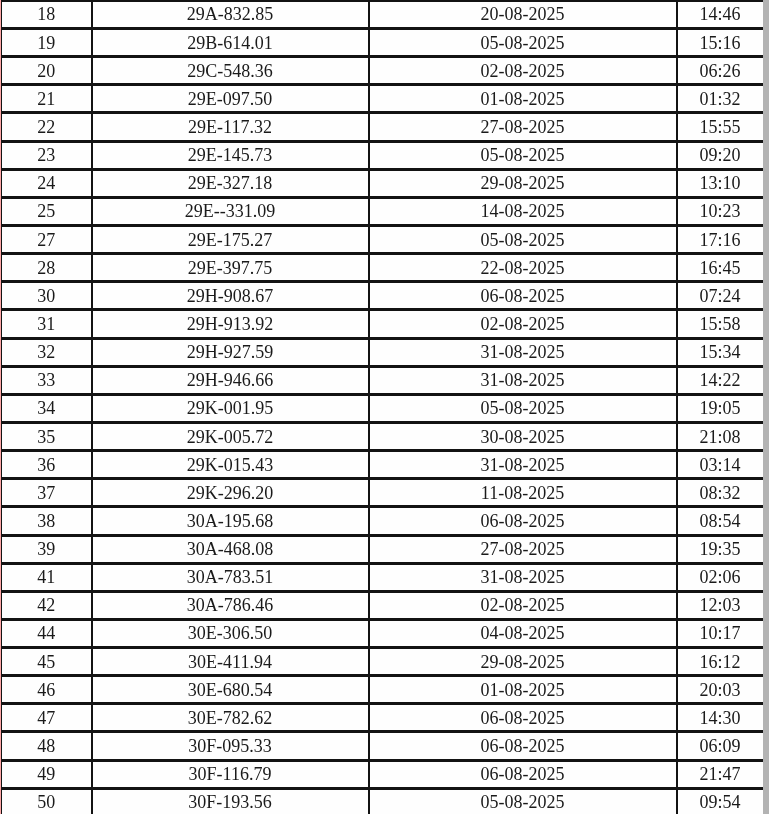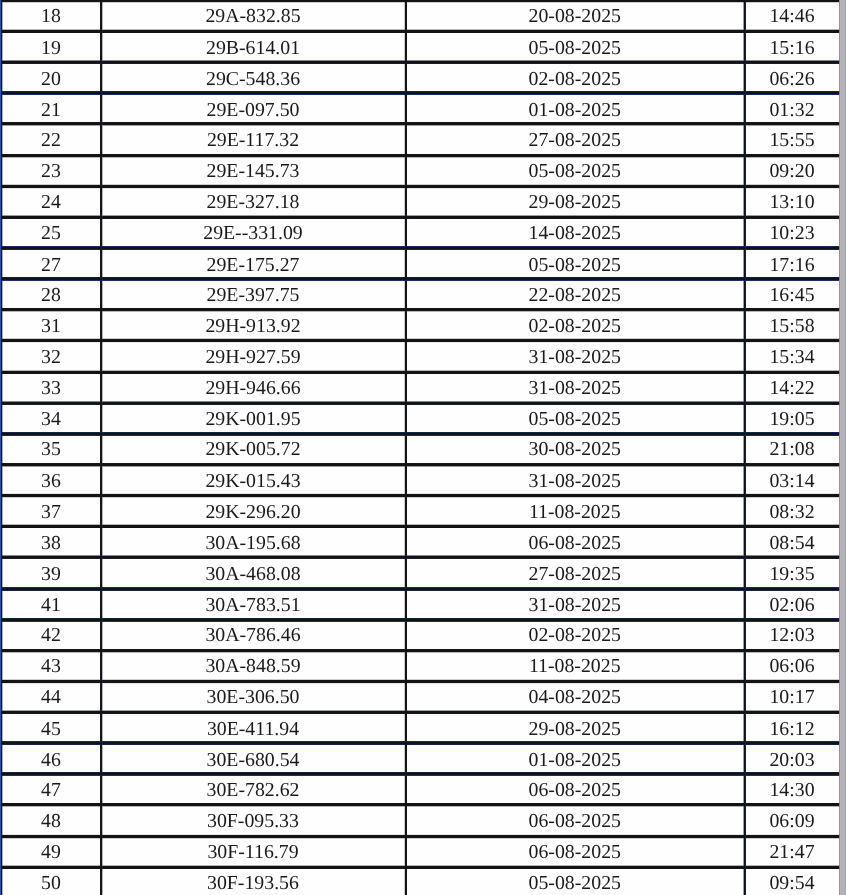--- a/index.html
+++ b/index.html
@@ -4,21 +4,21 @@
 <style>
   html, body {
     margin: 0;
     padding: 0;
     background: #ffffff;
   }
   .page {
     position: relative;
     width: 769px;
     height: 814px;
-    background: #1d4ed8;
+    background: #fca5a5;
     overflow: hidden;
     font-family: "Liberation Serif", "DejaVu Serif", serif;
   }
   .margin-strip {
     position: absolute;
     top: 0;
     right: 0;
     width: 6px;
     height: 100%;
     background: #b3b3b3;
@@ -45,21 +45,21 @@
     text-align: center;
     vertical-align: middle;
     font-size: 18px;
     line-height: 1;
     color: #1a1a1a;
     background: #fefefe;
     white-space: nowrap;
     overflow: hidden;
   }
   table.records td:first-child { border-left: 1px solid #131313; }
-  table.records td:last-child  { border-right: 2px solid #be185d; }
+  table.records td:last-child  { border-right: 2px solid #fca5a5; }
   table.records tr:first-child td { border-top: 2px solid #131313; }
 </style>
 </head>
 <body>
 
 <div class="page">
   <table class="records">
     <colgroup>
       <col class="c-no">
       <col class="c-plate">
@@ -121,20 +121,26 @@
     <td>05-08-2025</td>
     <td>17:16</td>
   </tr>
         <tr>
     <td>28</td>
     <td>29E-397.75</td>
     <td>22-08-2025</td>
     <td>16:45</td>
   </tr>
         <tr>
+    <td>30</td>
+    <td>29H-908.67</td>
+    <td>06-08-2025</td>
+    <td>07:24</td>
+  </tr>
+        <tr>
     <td>31</td>
     <td>29H-913.92</td>
     <td>02-08-2025</td>
     <td>15:58</td>
   </tr>
         <tr>
     <td>32</td>
     <td>29H-927.59</td>
     <td>31-08-2025</td>
     <td>15:34</td>
@@ -185,26 +191,20 @@
     <td>41</td>
     <td>30A-783.51</td>
     <td>31-08-2025</td>
     <td>02:06</td>
   </tr>
         <tr>
     <td>42</td>
     <td>30A-786.46</td>
     <td>02-08-2025</td>
     <td>12:03</td>
-  </tr>
-        <tr>
-    <td>43</td>
-    <td>30A-848.59</td>
-    <td>11-08-2025</td>
-    <td>06:06</td>
   </tr>
         <tr>
     <td>44</td>
     <td>30E-306.50</td>
     <td>04-08-2025</td>
     <td>10:17</td>
   </tr>
         <tr>
     <td>45</td>
     <td>30E-411.94</td>

